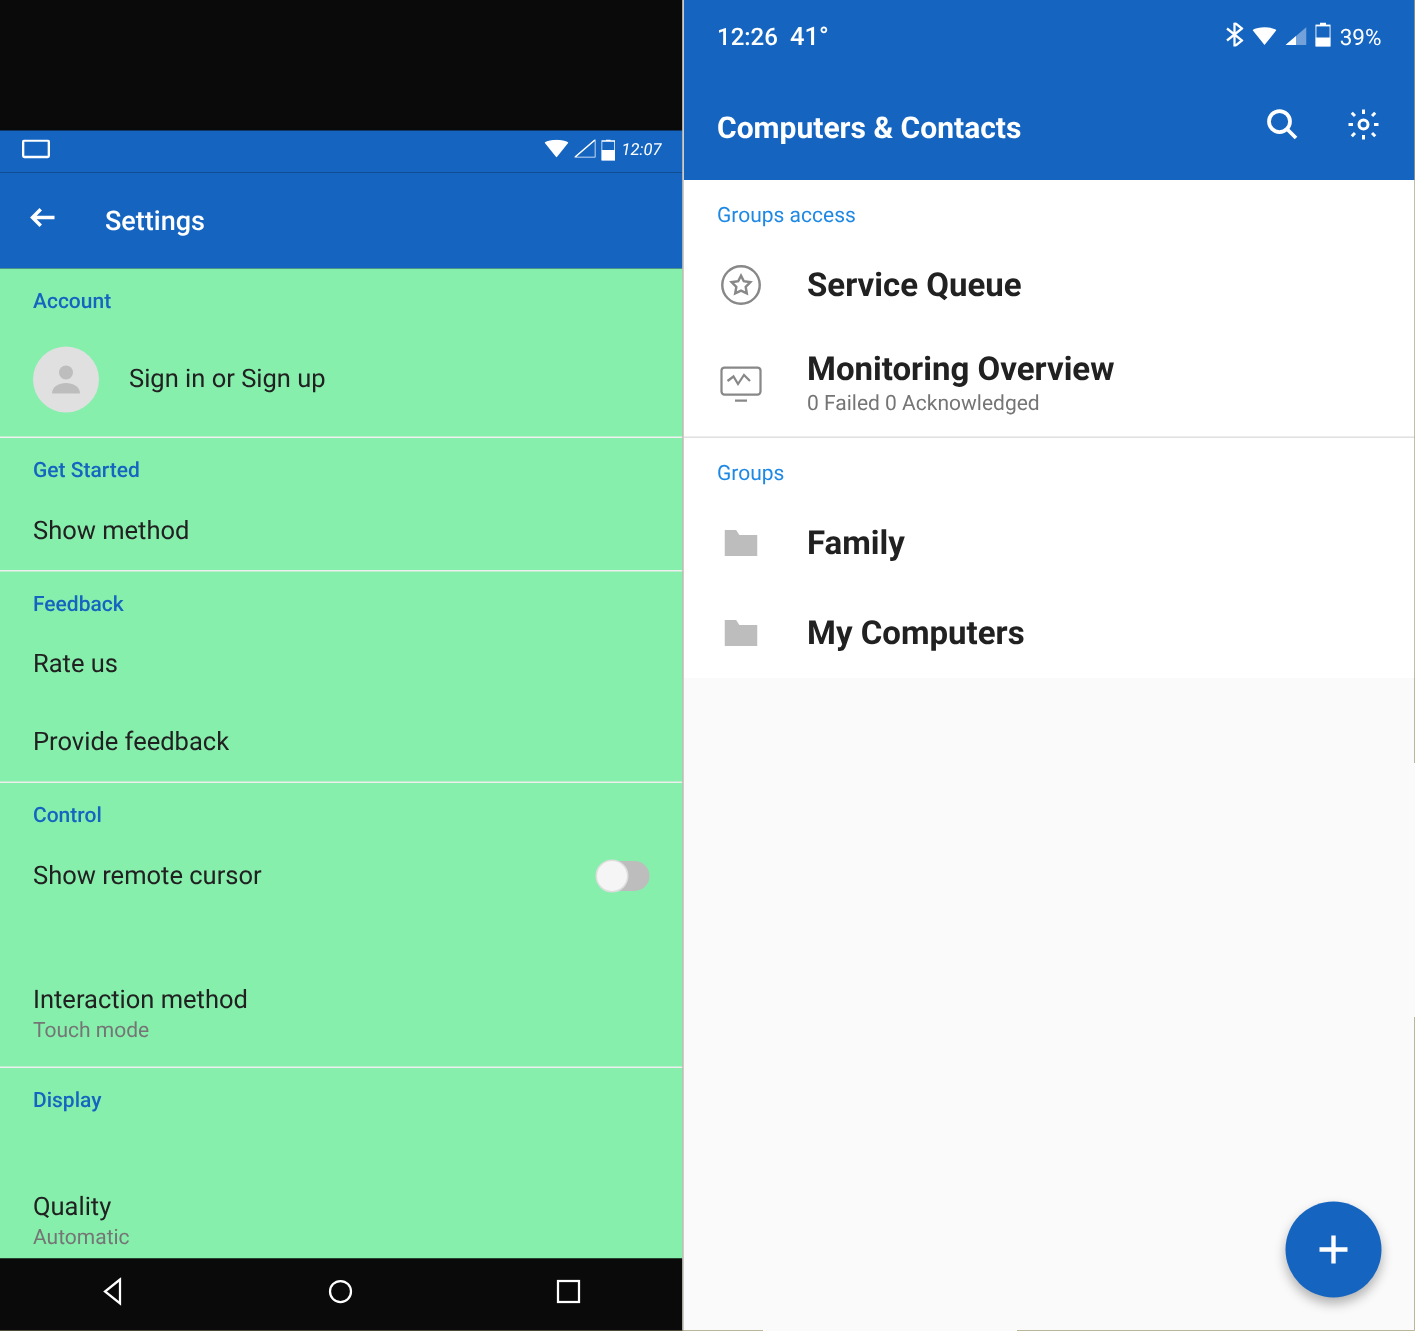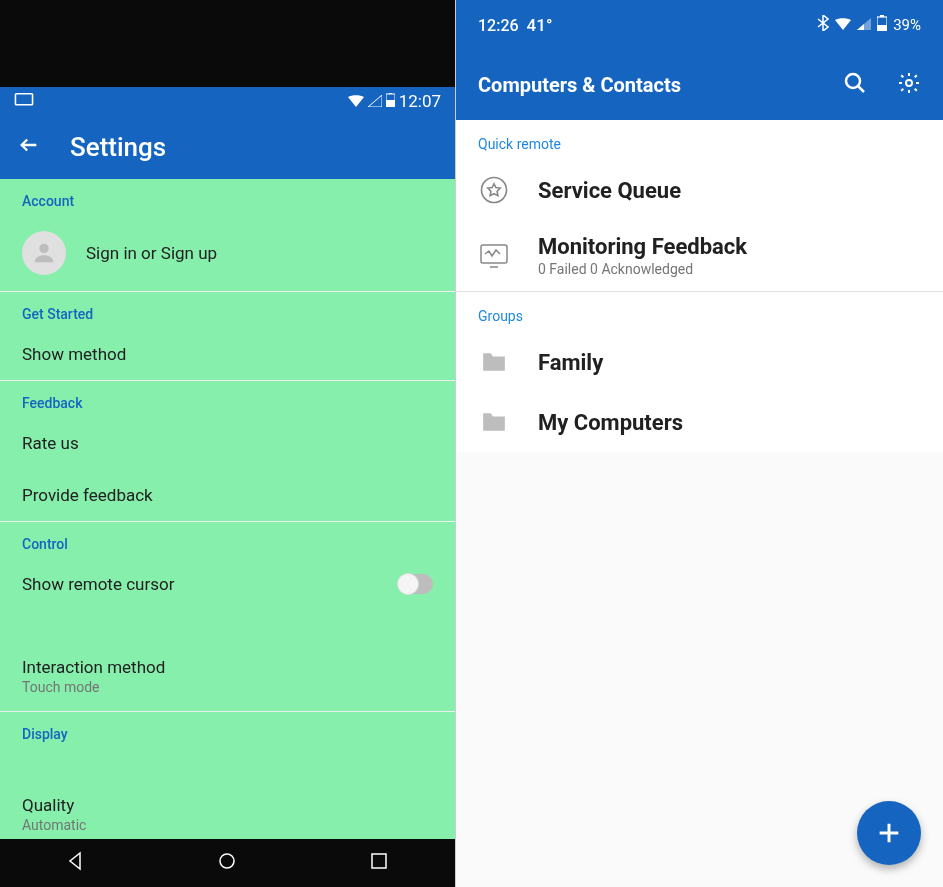--- a/index.html
+++ b/index.html
@@ -3,24 +3,24 @@
 <meta charset="utf-8">
 <style>
 * { margin: 0; padding: 0; box-sizing: border-box; font-family: Roboto, -apple-system, sans-serif; }
 body { width: 943px; height: 887px; background: #0a0a0a; display: flex; overflow: hidden; }
 
 
 .phone-left { width: 455px; height: 887px; background: #0a0a0a; display: flex; flex-direction: column; }
 .phone-left-top-pad { height: 87px; background: #0a0a0a; }
 .p1-statusbar { height: 28px; background: #1565c0; display: flex; align-items: center; justify-content: space-between; padding: 0 14px; color: #fff; }
 .p1-status-left svg { width: 20px; height: 14px; }
-.p1-status-right { display: flex; align-items: flex-end; gap: 4px; font-size: 17px; }
+.p1-status-right { display: flex; align-items: flex-start; gap: 4px; font-size: 11px; font-style: italic; }
 .p1-appbar { height: 64px; background: #1565c0; display: flex; align-items: center; padding: 0 18px; gap: 30px; color: #fff; }
 .p1-appbar svg { width: 22px; height: 22px; }
-.p1-title { font-size: 26px; font-weight: 500; }
+.p1-title { font-size: 18px; font-weight: 500; }
 .p1-content { flex: 1; background: #86efac; overflow-y: hidden; }
 .section-h { color: #1565c0; font-size: 14px; font-weight: 500; padding: 14px 22px 6px; }
 .row { padding: 16px 22px; display: flex; align-items: center; gap: 20px; }
 .row-text { font-size: 17px; color: #212121; }
 .row-sub { font-size: 14px; color: #757575; margin-top: 2px; }
 .row-col { display: flex; flex-direction: column; flex: 1; margin-top: 31px; }
 .avatar { width: 44px; height: 44px; border-radius: 50%; background: #e0e0e0; display: flex; align-items: center; justify-content: center; }
 .divider { height: 1px; background: #eee; }
 .divider-thin { height: 1px; background: #f0f0f0; }
 .toggle { width: 34px; height: 20px; border-radius: 10px; background: #bdbdbd; position: relative; }
@@ -184,42 +184,42 @@
             <path d="M21 21l-6-6"></path>
           </svg></span>
       <span><svg viewBox="0 0 24 24" fill="none" stroke="#fff" stroke-width="2">
             <circle cx="12" cy="12" r="3"></circle>
             <path d="M12 2v3M12 19v3M4.2 4.2l2.1 2.1M17.7 17.7l2.1 2.1M2 12h3M19 12h3M4.2 19.8l2.1-2.1M17.7 6.3l2.1-2.1"></path>
           </svg></span>
     </div>
   </div>
 
   <div class="p2-body">
-    <div class="p2-sectionh">Quick remote</div>
+    <div class="p2-sectionh">Groups access</div>
 
     <div class="p2-row">
       <div class="p2-icon">
         <svg width="30" height="30" viewBox="0 0 24 24" fill="none" stroke="#888" stroke-width="1.3">
             <circle cx="12" cy="12" r="10"></circle>
             <path d="M12 7l1.5 3 3.5.5-2.5 2.5.6 3.5L12 15l-3.1 1.5.6-3.5L7 10.5l3.5-.5z"></path>
           </svg>
       </div>
       <div class="p2-row-text">Service Queue</div>
     </div>
 
     <div class="p2-row">
       <div class="p2-icon">
         <svg width="30" height="26" viewBox="0 0 30 26" fill="none" stroke="#888" stroke-width="1.5">
             <rect x="2" y="2" width="26" height="18" rx="2"></rect>
             <path d="M6 11l4-3 3 5 4-6 4 4"></path>
             <path d="M11 24h8"></path>
           </svg>
       </div>
       <div class="p2-row-col">
-        <div class="p2-row-text">Monitoring Feedback</div>
+        <div class="p2-row-text">Monitoring Overview</div>
         <div class="p2-row-sub">0 Failed 0 Acknowledged</div>
       </div>
     </div>
 
     <div class="p2-divider-full"></div>
 
     <div class="p2-sectionh">Groups</div>
 
     <div class="p2-row">
       <div class="p2-icon">

